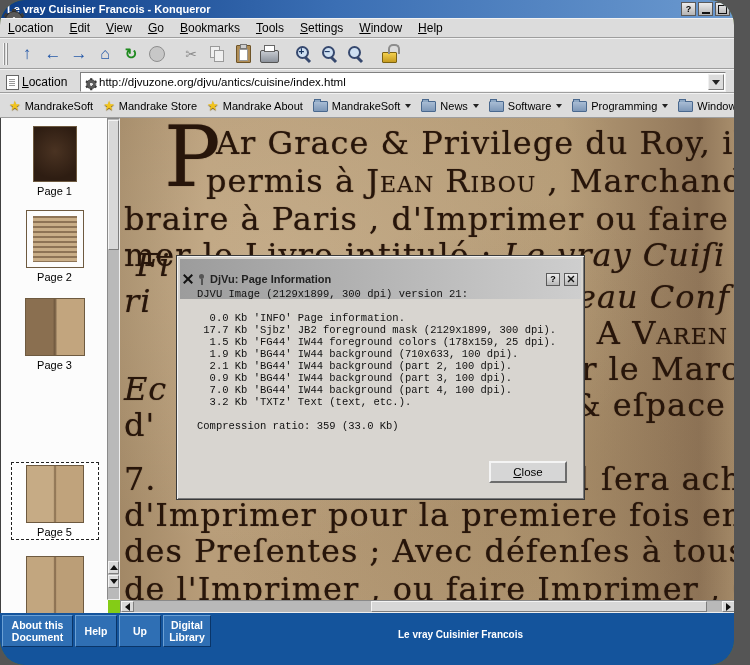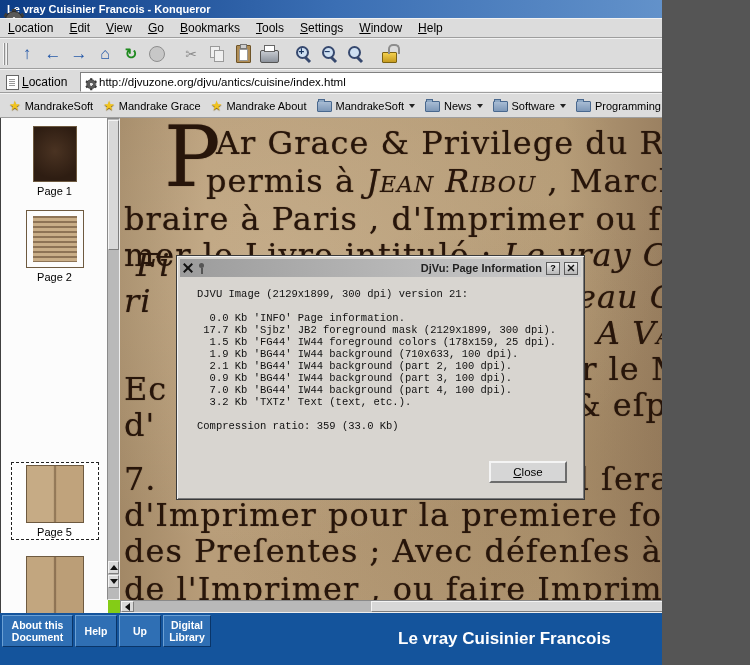--- a/index.html
+++ b/index.html
@@ -1,17 +1,17 @@
 <!DOCTYPE html>
 <html><head>
 <meta charset="utf-8">
 <style>
   html,body{margin:0;padding:0;background:#555;}
-  #app{position:relative;width:662px;height:665px;background:#84cc16;overflow:hidden;
-       font-family:"Liberation Sans",sans-serif;color:#000;box-shadow:0 0 0 1px #404040 inset;}
+  #app{position:relative;width:734px;height:665px;background:#84cc16;overflow:hidden;
+       font-family:"Liberation Sans",sans-serif;color:#000;box-shadow:0 0 0 1px #404040 inset;border-radius:25px;}
   
   .titlebar{position:absolute;left:0;top:0;width:750px;height:18px;
     background:linear-gradient(90deg,#0d3d86,#3b6fb4 45%,#6d9bd0);display:flex;align-items:center;}
   .titlebar .ticon{margin:0 4px 0 3px;}
   .titlebar .ttext{color:#fff;font-size:11px;font-weight:bold;flex:1;white-space:nowrap;overflow:hidden;}
   .wbtns{display:flex;gap:2px;margin-right:3px;}
   .wbtn{width:15px;height:14px;background:linear-gradient(#ececec,#b4b4b4);border:1px solid #5a5a5a;
     display:flex;align-items:center;justify-content:center;font-size:9px;font-weight:bold;box-sizing:border-box;}
   .g-min{width:8px;height:2px;background:#111;margin-top:8px;}
   .g-max{width:7px;height:7px;border:1px solid #111;}
@@ -96,57 +96,57 @@
   .t-lf{width:0;height:0;border-top:4px solid transparent;border-bottom:4px solid transparent;border-right:5px solid #111;}
   .t-rt{width:0;height:0;border-top:4px solid transparent;border-bottom:4px solid transparent;border-left:5px solid #111;}
   .bookview{position:absolute;left:120px;top:118px;width:616px;height:482px;overflow:hidden;
     background:
       radial-gradient(ellipse at 25% 30%,rgba(255,240,210,.18),transparent 60%),
       radial-gradient(ellipse at 70% 75%,rgba(80,50,20,.14),transparent 55%),
       linear-gradient(90deg,#a28866,#b89d79 14%,#b49a75 72%,#91775a 94%,#a88e6c),
       linear-gradient(0deg,rgba(60,35,15,.35),transparent 9%),#b29877;}
   .bline{position:absolute;font-family:"DejaVu Serif","Liberation Serif",serif;color:#27150a;
     white-space:nowrap;font-size:32px;letter-spacing:1px;text-shadow:0 0 1px rgba(40,20,5,.6);}
-  .it{font-style:italic;} .sc{font-variant:small-caps;font-style:italic;}
+  .it{font-style:italic;} .sc{font-variant:small-caps;}
   .dropcap{left:44px;top:0;font-size:84px;line-height:.95;}
   .l1{left:96px;top:6px;} .l2{left:86px;top:44px;} .l3{left:4px;top:82px;} .l4{left:4px;top:118px;}
-  .lf0{left:16px;top:128px;} .lf1{left:4px;top:164px;} .lf2{left:4px;top:252px;} .lf3{left:4px;top:288px;} .lf4{left:4px;top:342px;}
+  .lf0{left:16px;top:128px;} .lf1{left:4px;top:164px;} .lf2{left:4px;top:252px;font-style:italic;} .lf3{left:4px;top:288px;} .lf4{left:4px;top:342px;}
   .rf0{right:6px;top:160px;} .rf1{right:8px;top:196px;} .rf2{right:-4px;top:232px;} .rf3{right:10px;top:268px;} .rf4{right:-6px;top:342px;}
   .bl0{left:4px;top:378px;} .bl1{left:4px;top:414px;} .bl2{left:4px;top:452px;}
   .vscroll{position:absolute;left:736px;top:118px;width:14px;height:482px;background:#b9b9b9;
     border:1px solid;border-color:#8a8a8a #eee #eee #8a8a8a;box-sizing:border-box;}
   .hscroll{position:absolute;left:120px;top:600px;width:616px;height:13px;background:#b9b9b9;
     border:1px solid;border-color:#8a8a8a #eee #eee #8a8a8a;box-sizing:border-box;}
   .corner{position:absolute;left:736px;top:600px;width:14px;height:13px;background:#d4d4d4;}
   
   .dialog{position:absolute;left:176px;top:255px;width:409px;height:245px;background:#d8d5d0;
     border:1px solid #3a3a3a;box-shadow:inset 1px 1px 0 #f2f2f2,inset -1px -1px 0 #7a7a7a;z-index:60;box-sizing:border-box;}
   .dtitle{position:absolute;left:3px;top:3px;right:3px;height:16px;background:linear-gradient(90deg,#9c9c9c,#cecece);
-    display:flex;align-items:center;gap:4px;padding:1px 3px;text-align:right;}
+    display:flex;align-items:center;gap:4px;padding:12px 3px;}
   .dtext{font-size:11px;font-weight:bold;color:#222;flex:1;white-space:nowrap;}
   .dxico{position:relative;width:10px;height:10px;}
   .dxico:before,.dxico:after{content:"";position:absolute;left:-1px;top:4px;width:12px;height:2px;background:#111;}
   .dxico:before{transform:rotate(45deg);} .dxico:after{transform:rotate(-45deg);}
   .pinico{position:relative;width:9px;height:13px;}
   .pinico:before{content:"";position:absolute;left:2px;top:1px;width:5px;height:5px;background:#555;border-radius:50%;}
   .pinico:after{content:"";position:absolute;left:4px;top:6px;width:2px;height:6px;background:#555;}
   .dbtn{width:14px;height:13px;background:linear-gradient(#ececec,#b8b8b8);border:1px solid #5a5a5a;
     display:flex;align-items:center;justify-content:center;font-size:9px;font-weight:bold;box-sizing:border-box;}
   .dxsm{transform:scale(.7);}
   .dbody{position:absolute;left:20px;top:32px;right:8px;}
   .mono{font-family:Liberation Mono, monospace;font-size:10.5px;line-height:12px;white-space:pre;color:#101010;min-height:12px;}
   .closebtn{position:absolute;right:17px;bottom:16px;width:78px;height:22px;background:#d6d6d6;
     border:2px solid;border-color:#f4f4f4 #6c6c6c #6c6c6c #f4f4f4;font-size:11.5px;display:flex;align-items:center;justify-content:center;box-sizing:border-box;}
   
   .bottombar{position:absolute;left:0;top:613px;width:750px;height:52px;background:#14549c;}
   .bbtn{position:absolute;top:2px;height:32px;background:#2f6fb4;color:#fff;font-size:10.5px;font-weight:bold;
     display:flex;align-items:center;justify-content:center;text-align:center;line-height:1.15;
     border:1px solid;border-color:#6ba0d4 #0a3568 #0a3568 #6ba0d4;box-sizing:border-box;padding:0 3px;}
   .bb1{left:2px;width:71px;} .bb2{left:75px;width:42px;} .bb3{left:119px;width:42px;} .bb4{left:163px;width:48px;}
-  .btitle{position:absolute;left:398px;top:16px;color:#fff;font-size:17px;font-weight:bold;white-space:nowrap;}
+  .btitle{position:absolute;left:398px;top:16px;color:#fff;font-size:10px;font-weight:bold;white-space:nowrap;}
   u{text-decoration:underline;}
 </style>
 </head>
 <body>
 
 <div id="app">
 
   <div class="titlebar">
     <span class="ticon">
       <span class="gear sm"><i></i><i class="r60"></i><i class="r120"></i><u></u></span>
@@ -266,21 +266,21 @@
       </span>
   </div>
 
   <div class="bookbar">
     <span class="bitem">
       <span class="star">★</span>
         <span>MandrakeSoft</span>
       </span>
     <span class="bitem">
       <span class="star">★</span>
-        <span>Mandrake Grace</span>
+        <span>Mandrake Store</span>
       </span>
     <span class="bitem">
       <span class="star">★</span>
         <span>Mandrake About</span>
       </span>
     <span class="bitem">
       <span class="folder"></span>
         <span>MandrakeSoft</span>
         <span class="dar"></span>
       </span>
@@ -307,20 +307,24 @@
   </div>
 
   <div class="thumbpane">
     <div class="tcell" style="top:8px">
       <div class="timg" style="width:44px;height:56px;background:radial-gradient(circle at 50% 45%,#4a3322,#2e1d12 75%);"></div>
       <div class="caption">Page 1</div>
     </div>
     <div class="tcell" style="top:92px">
       <div class="timg tl" style="width:58px;height:58px;background-color:#c9ae88;"></div>
       <div class="caption">Page 2</div>
+    </div>
+    <div class="tcell" style="top:180px">
+      <div class="timg tl" style="width:60px;height:58px;background:linear-gradient(90deg,#8a6f50 0 46%,#6e573e 50%,#c2a57e 54% 100%);"></div>
+      <div class="caption">Page 3</div>
     </div>
     <div class="tcell" style="top:344px">
       <div class="sel">
         <div class="timg tl" style="width:58px;height:58px;background:linear-gradient(90deg,#c6ab85 0 47%,#806648 50%,#c0a37c 53% 100%);"></div>
         <div class="caption" style="text-align:center">Page 5</div>
       </div>
     </div>
     <div class="tcell" style="top:438px">
       <div class="timg tl" style="width:58px;height:58px;background:linear-gradient(90deg,#c2a67f 0 47%,#7a6044 50%,#bb9e77 53% 100%);"></div>
     </div>

